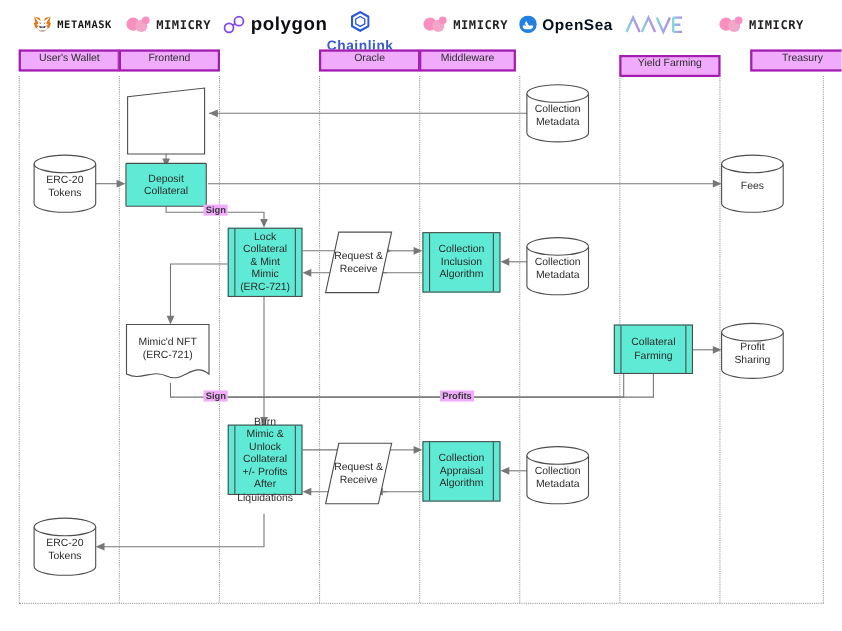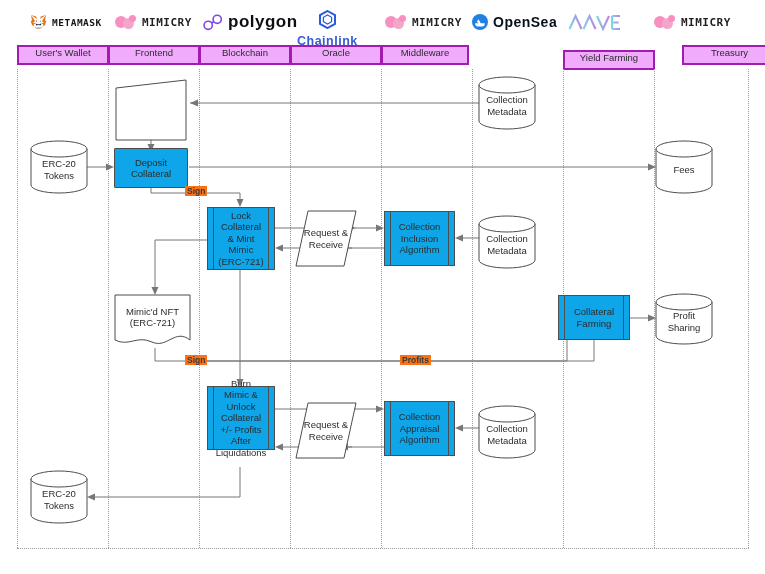--- a/index.html
+++ b/index.html
@@ -27,37 +27,37 @@
   
   .lanehead{position:absolute;box-sizing:border-box;border:2px solid #a21caf;background:#f0abfc;
             display:flex;justify-content:center;font-size:9.5px;color:#2b2b2b;}
 
   
   .lanev{position:absolute;border-left:1px dotted #9b9b9b;}
   .frame-b{position:absolute;border-top:1px dotted #9b9b9b;}
 
   
   .node{position:absolute;box-sizing:border-box;display:flex;align-items:center;justify-content:center;
-        text-align:center;font-size:9.5px;color:#2b2b2b;line-height:11.5px;background:#0ea5e9;}
+        text-align:center;font-size:9.5px;color:#2b2b2b;line-height:11.5px;background:#5eead4;}
   .rect{border:1px solid #4d4d4d;border-radius:1px;}
   .ppbox{border:1px solid #4d4d4d;}
   .ppbox:before,.ppbox:after{content:"";position:absolute;top:0;bottom:0;width:0;border-left:1px solid #4d4d4d;}
   .ppbox:before{left:5px;} .ppbox:after{right:5px;}
   .node .lbl{position:relative;z-index:2;padding:0 7px;}
 
   .svgshape{position:absolute;overflow:visible;}
   .svgshape path,.svgshape ellipse,.svgshape line{fill:#fff;stroke:#4d4d4d;stroke-width:1;}
   .svglabel{position:absolute;display:flex;align-items:center;justify-content:center;text-align:center;
             font-size:9.5px;color:#2b2b2b;line-height:11.5px;pointer-events:none;}
 
   
   #wires{position:absolute;left:0;top:0;width:765px;height:574px;pointer-events:none;}
   #wires path{fill:none;stroke:#777;stroke-width:1;}
   #wires .head{fill:#777;stroke:none;}
-  .edgelabel{position:absolute;font-size:8.5px;font-weight:bold;color:#3a3a3a;background:#f97316;padding:0 2px;}
+  .edgelabel{position:absolute;font-size:8.5px;font-weight:bold;color:#3a3a3a;background:#f0abfc;padding:0 2px;}
 </style>
 </head>
 <body>
 
 <div id="root">
 
   <div class="logobar">
 
     <div class="logo" style="left:30px;">
       <span class="mark">
@@ -158,23 +158,20 @@
       <span class="wordmark mimicry-word">MIMICRY</span>
     </div>
   </div>
 
   <div class="lanehead" style="left:17px;top:45px;width:92px;height:20px;">
       <span>User's Wallet</span>
     </div>
   <div class="lanehead" style="left:108px;top:45px;width:92px;height:20px;">
       <span>Frontend</span>
     </div>
-  <div class="lanehead" style="left:199px;top:45px;width:92px;height:20px;">
-      <span>Blockchain</span>
-    </div>
   <div class="lanehead" style="left:290px;top:45px;width:92px;height:20px;">
       <span>Oracle</span>
     </div>
   <div class="lanehead" style="left:381px;top:45px;width:88px;height:20px;">
       <span>Middleware</span>
     </div>
   <div class="lanehead" style="left:563px;top:50px;width:92px;height:20px;">
       <span>Yield Farming</span>
     </div>
   <div class="lanehead" style="left:654px;top:45px;width:95px;height:20px;margin-left:28px;">

